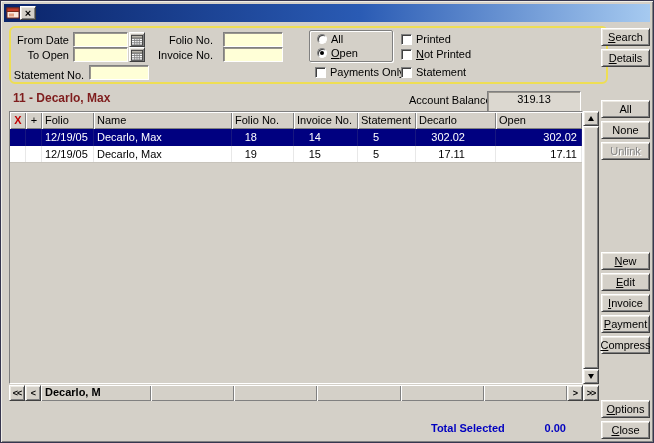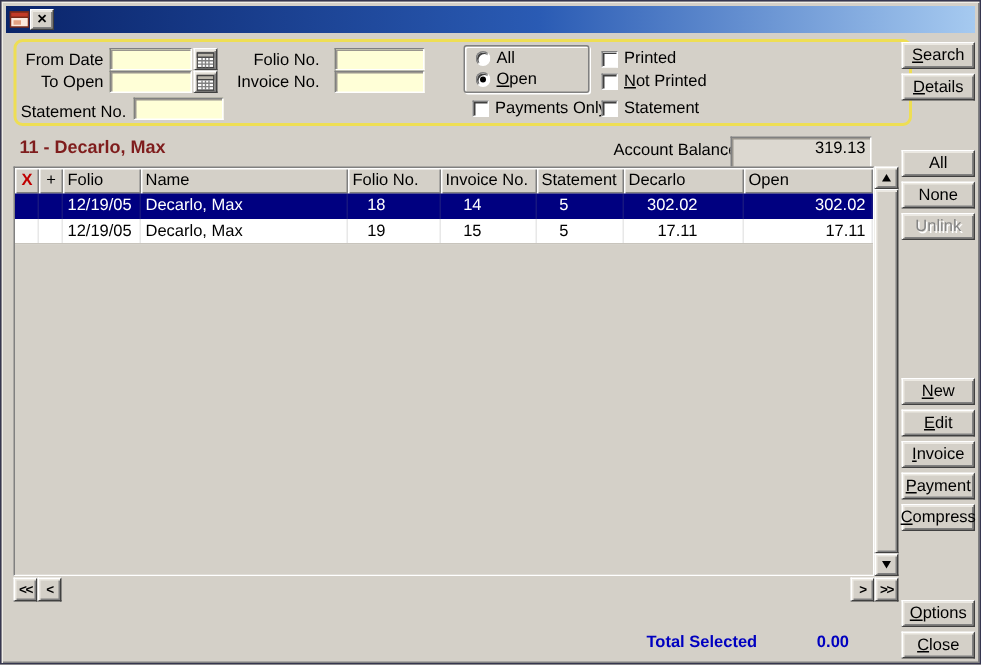--- a/index.html
+++ b/index.html
@@ -32,21 +32,21 @@
   }
   .panel .lbl{position:absolute;white-space:nowrap;}
   .calbtn{position:absolute;display:flex;align-items:center;justify-content:center;padding:0;}
   .radiobox{position:absolute;border:1px solid #808080;box-shadow:1px 1px 0 #fff, inset 1px 1px 0 #fff;border-radius:2px;}
   .radio,.cb{position:absolute;display:flex;align-items:center;gap:4px;white-space:nowrap;cursor:default;}
   .rdot{width:10px;height:10px;border-radius:50%;background:#fff;border:1px solid;border-color:#808080 #fff #fff #808080;box-shadow:inset 1px 1px 0 #404040;position:relative;flex:none;}
   .rdot.sel::after{content:"";position:absolute;left:2px;top:2px;width:4px;height:4px;border-radius:50%;background:#000;}
   .cbox{width:11px;height:11px;background:#fff;border:1px solid;border-color:#808080 #fff #fff #808080;box-shadow:inset 1px 1px 0 #404040;flex:none;}
   .acct-title{position:absolute;left:12px;top:90px;color:#7f1d1d;font-weight:bold;font-size:12px;}
   .bal-lbl{position:absolute;left:408px;top:93px;}
-  .bal-field{position:absolute;left:486px;top:90px;width:94px;height:29px;background:#dcd8d0;text-align:right;line-height:14px;padding:0 3px;}
+  .bal-field{position:absolute;left:486px;top:90px;width:94px;height:29px;background:#dcd8d0;text-align:center;line-height:14px;padding:0 20px;}
   .grid{position:absolute;left:8px;top:110px;width:574px;height:273px;display:flex;flex-direction:column;background:#d4d0c8;border:1px solid;border-color:#808080 #fff #fff #808080;}
   .grow{display:grid;grid-template-columns:16px 16px 52px 138px 62px 64px 58px 80px 1fr;height:17px;flex:none;}
   .hc{background:#d4d0c8;box-shadow:inset 1px 1px 0 #fff, inset -1px -1px 0 #808080;line-height:16px;padding:0 3px;overflow:hidden;white-space:nowrap;}
   .hc.xh{color:#c00000;font-weight:bold;text-align:center;}
   .hc.ph{text-align:center;}
   .c{line-height:17px;padding:0 3px;overflow:hidden;white-space:nowrap;border-right:1px solid rgba(128,128,128,.18);}
   .r0{background:#000080;color:#fff;}
   .r1{background:#fff;border-bottom:1px solid #c8c4bc;}
   .num{text-align:right;}
   .pad-f{padding-right:36px;}
@@ -193,20 +193,28 @@
       </button>
     <div class="raised thumb"></div>
     <button class="raised sbtn" style="bottom:0;top:auto;">
         <span class="tri-down"></span>
       </button>
   </div>
 
   <div class="navstrip">
     <button class="raised navbtn" style="left:0;">&lt;&lt;</button>
     <button class="raised navbtn" style="left:16px;">&lt;</button>
+    <div class="navcells">
+      <div class="ncell first">Decarlo, M</div>
+      <div class="ncell empty"></div>
+      <div class="ncell empty"></div>
+      <div class="ncell empty"></div>
+      <div class="ncell empty"></div>
+      <div class="ncell empty"></div>
+    </div>
     <button class="raised navbtn" style="left:558px;">&gt;</button>
     <button class="raised navbtn" style="left:574px;">&gt;&gt;</button>
   </div>
 
   <div class="total-lbl">Total Selected</div>
   <div class="total-val">0.00</div>
 
   <button class="raised pbtn" style="top:27px;"><u>S</u>earch</button>
   <button class="raised pbtn" style="top:48px;"><u>D</u>etails</button>
   <button class="raised pbtn" style="top:99px;">All</button>

